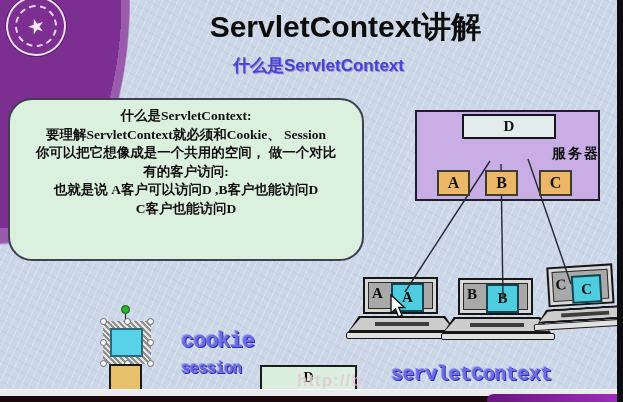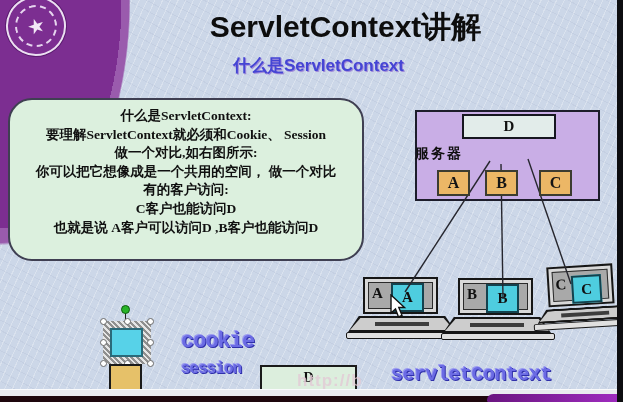--- a/index.html
+++ b/index.html
@@ -41,21 +41,21 @@
     background:#dcf0de;border:2px solid #3f3f52;border-radius:24px;padding:7px 12px;
     overflow:hidden;}
   .info-line{font-family:"Liberation Serif",serif;font-weight:bold;font-size:13.5px;
     line-height:18.6px;color:#101010;white-space:nowrap;text-align:center;}
   
   .server-rect{position:absolute;left:415px;top:110px;width:185px;height:91px;
     background:#c9aee6;border:2px solid #1d1d2b;box-sizing:border-box;}
   .dbox-top{position:absolute;left:462px;top:114px;width:94px;height:25px;box-sizing:border-box;
     background:#e2ecea;border:2px solid #161620;display:flex;align-items:center;justify-content:center;
     font-family:"Liberation Serif",serif;font-weight:bold;font-size:15px;color:#101010;}
-  .server-label{position:absolute;left:415px;top:145px;width:185px;text-align:left;
+  .server-label{position:absolute;left:415px;top:145px;width:185px;text-align:right;
     font-weight:bold;font-size:14px;color:#101010;letter-spacing:2px;}
   .abox{position:absolute;top:170px;width:33px;height:26px;box-sizing:border-box;
     background:#ecb766;border:2px solid #3c3c30;display:flex;align-items:center;justify-content:center;
     font-family:"Liberation Serif",serif;font-weight:bold;font-size:16px;color:#141414;}
   .abox.a{left:437px;} .abox.b{left:485px;} .abox.c{left:539px;}
   .lines-svg{position:absolute;left:0;top:0;width:623px;height:402px;pointer-events:none;}
   
   .laptop{position:absolute;width:112px;height:64px;}
   .lt-bezel{position:absolute;background:#d8d8d8;border:2px solid #161616;box-sizing:border-box;}
   .lt-screen{position:absolute;inset:3px;background:#a9a9a9;border:1px solid #2a2a2a;}
@@ -107,26 +107,25 @@
     <div class="gear"></div>
     <div class="star">★</div>
   </div>
 
   <div class="title">ServletContext讲解</div>
   <div class="subtitle">什么是ServletContext</div>
 
   <div class="info-box">
     <div class="info-line">什么是ServletContext:</div>
     <div class="info-line">要理解ServletContext就必须和Cookie、 Session</div>
-    <div class="info-line">做一个对比,如右图所示:</div>
     <div class="info-line"></div>
     <div class="info-line">你可以把它想像成是一个共用的空间， 做一个对比</div>
     <div class="info-line">有的客户访问:</div>
+    <div class="info-line">也就是说  A客户可以访问D ,B客户也能访问D</div>
     <div class="info-line">C客户也能访问D</div>
-    <div class="info-line">也就是说  A客户可以访问D ,B客户也能访问D</div>
   </div>
 
   <div class="server-rect"></div>
   <div class="dbox-top">D</div>
   <div class="server-label">服务器</div>
 
   <div class="laptop" style="left:346px;top:275px;">
     <div class="lt-bezel" style="left:17px;top:2px;width:75px;height:37px;">
       <div class="lt-screen"></div>
     </div>

